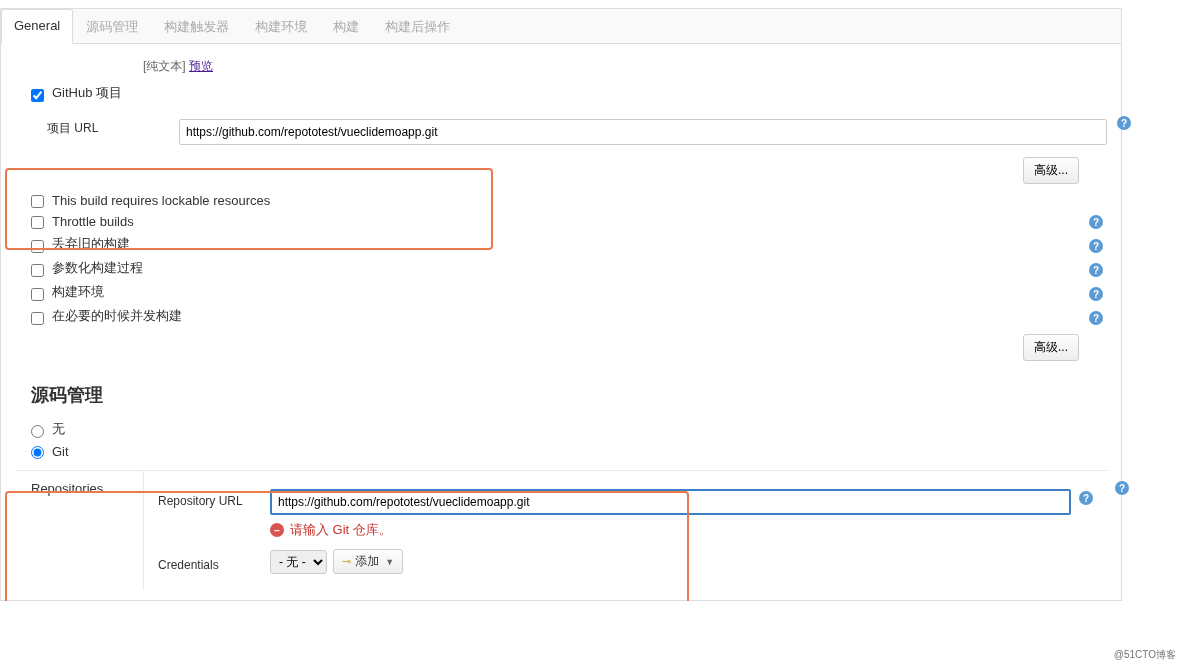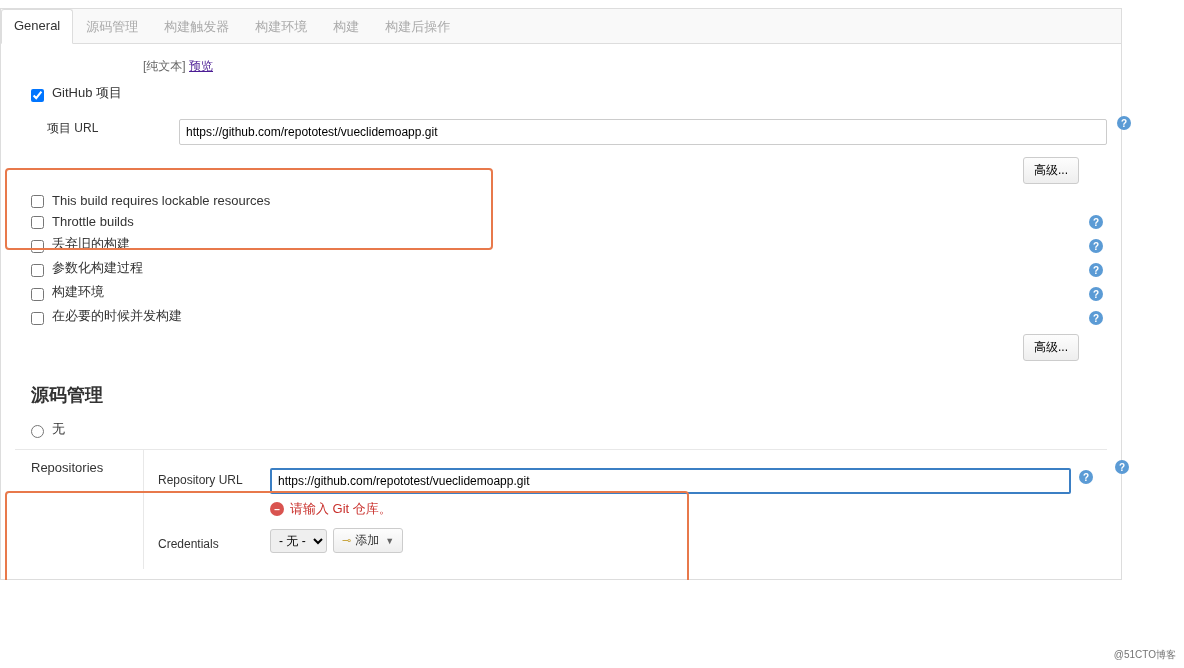--- a/index.html
+++ b/index.html
@@ -117,20 +117,24 @@
     <div class="btn-row">
       <button class="btn">高级...</button>
     </div>
 
     <div class="section-title">源码管理</div>
 
     <div class="check-row">
       <input type="radio" name="scm" style="">
       <span>无</span>
     </div>
+    <div class="check-row">
+      <input type="radio" name="scm" checked="" style="">
+      <span>Git</span>
+    </div>
 
     <div class="scm-body" style="margin-top:8px;justify-content:space-between;">
       <div class="scm-left">Repositories</div>
       <div class="scm-right">
         <span class="help-icon" style="right:-22px; top:10px;">?</span>
 
         <div class="repo-row">
           <div class="sub-label">Repository URL</div>
           <div style="flex:1; position:relative;">
             <input class="input-text blue" value="https://github.com/repototest/vueclidemoapp.git" style="">

